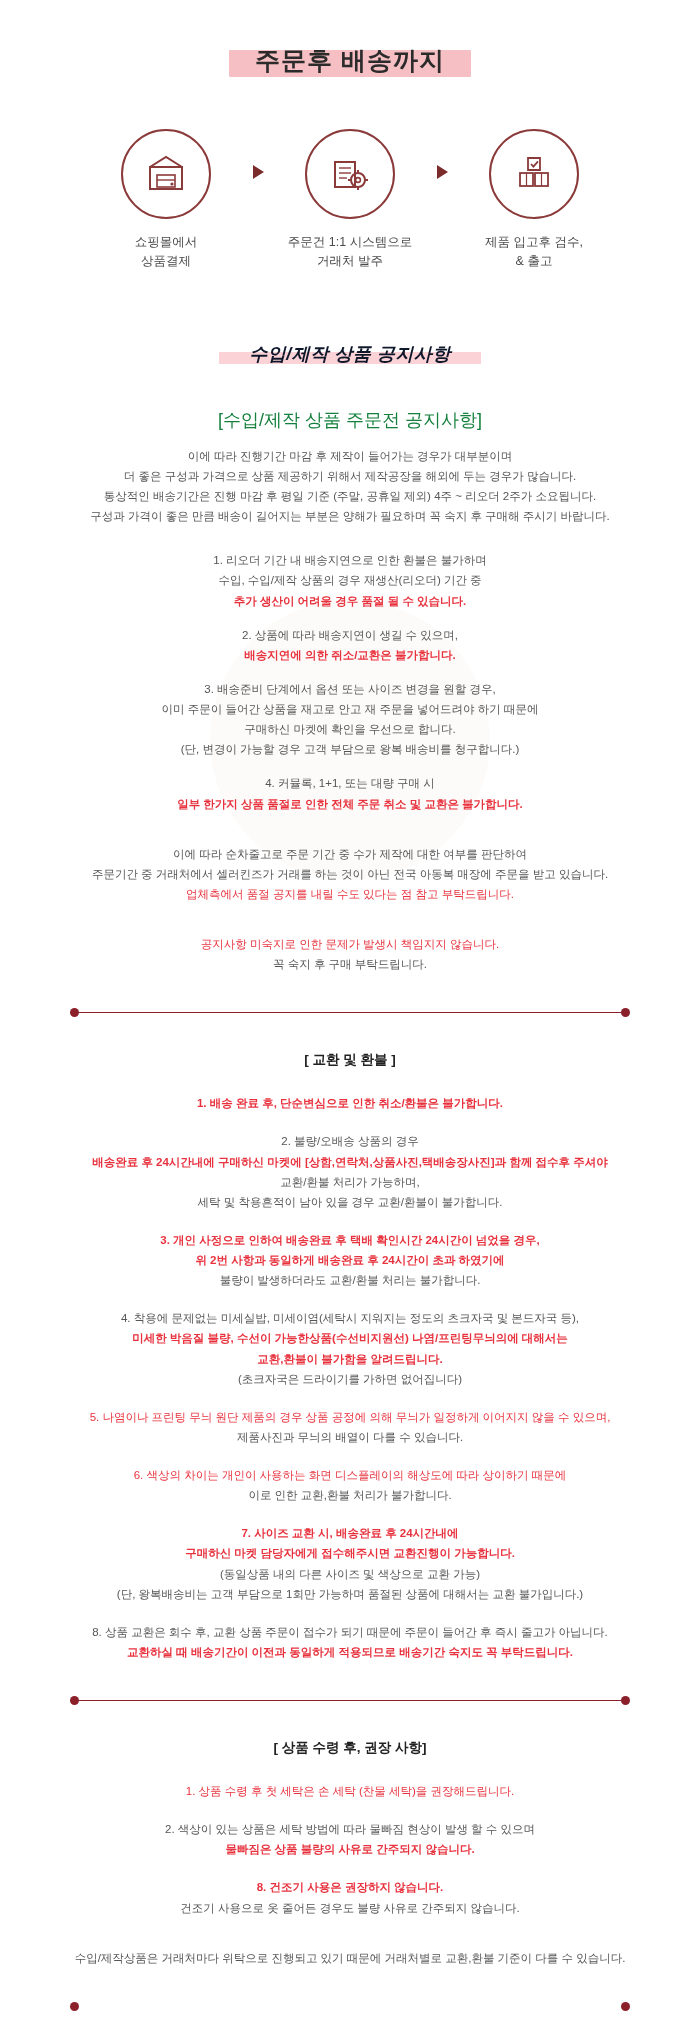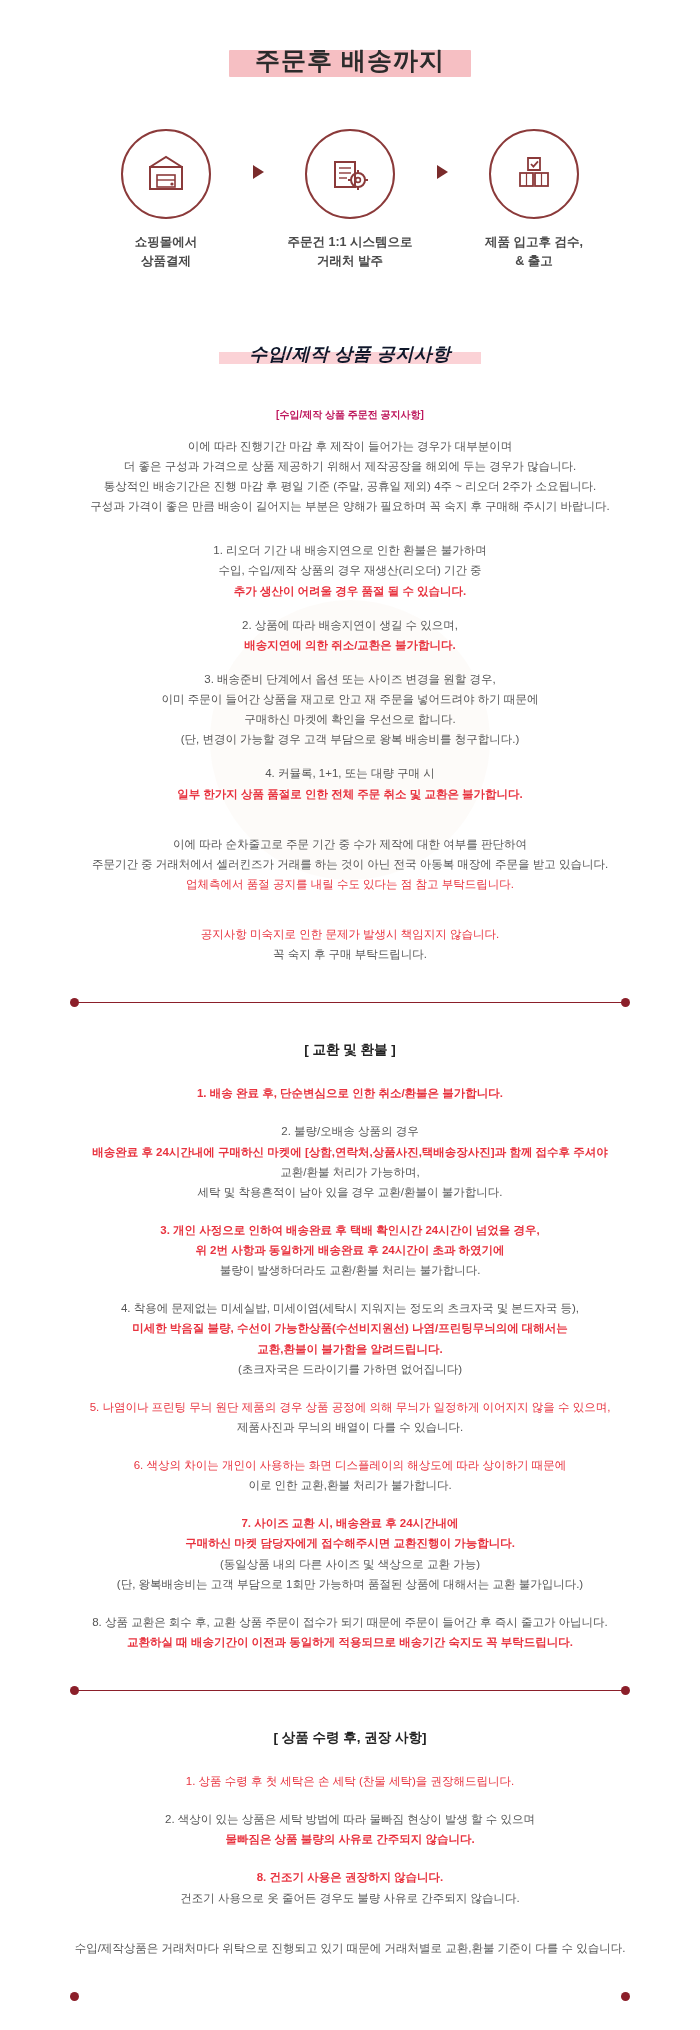--- a/index.html
+++ b/index.html
@@ -65,21 +65,20 @@
     font-family: "Liberation Sans", sans-serif;
   }
 
   
   .steps {
     margin-top: 48px;
     display: flex;
     justify-content: center;
     align-items: flex-start;
     gap: 0px;
-    font-weight: bold;
   }
   .step {
     width: 150px;
     text-align: center;
   }
   .circle {
     width: 86px;
     height: 86px;
     border-radius: 50%;
     border: 2px solid #8b3a3a;
@@ -137,23 +136,23 @@
     letter-spacing: .5px;
     font-style: italic;
   }
 
   
   .sec {
     text-align: center;
     padding: 0 60px;
   }
   .sec h3 {
-    font-size: 10px;
-    font-weight: bold;
-    color: #be185d;
+    font-size: 18px;
+    font-weight: normal;
+    color: #15803d;
     margin: 0;
   }
   .p {
     font-size: 11.5px;
     line-height: 1.75;
     color: #555555;
     margin: 0;
   }
   .red { color: #e8333f; }
   .red-b { color: #e8333f; font-weight: bold; }

